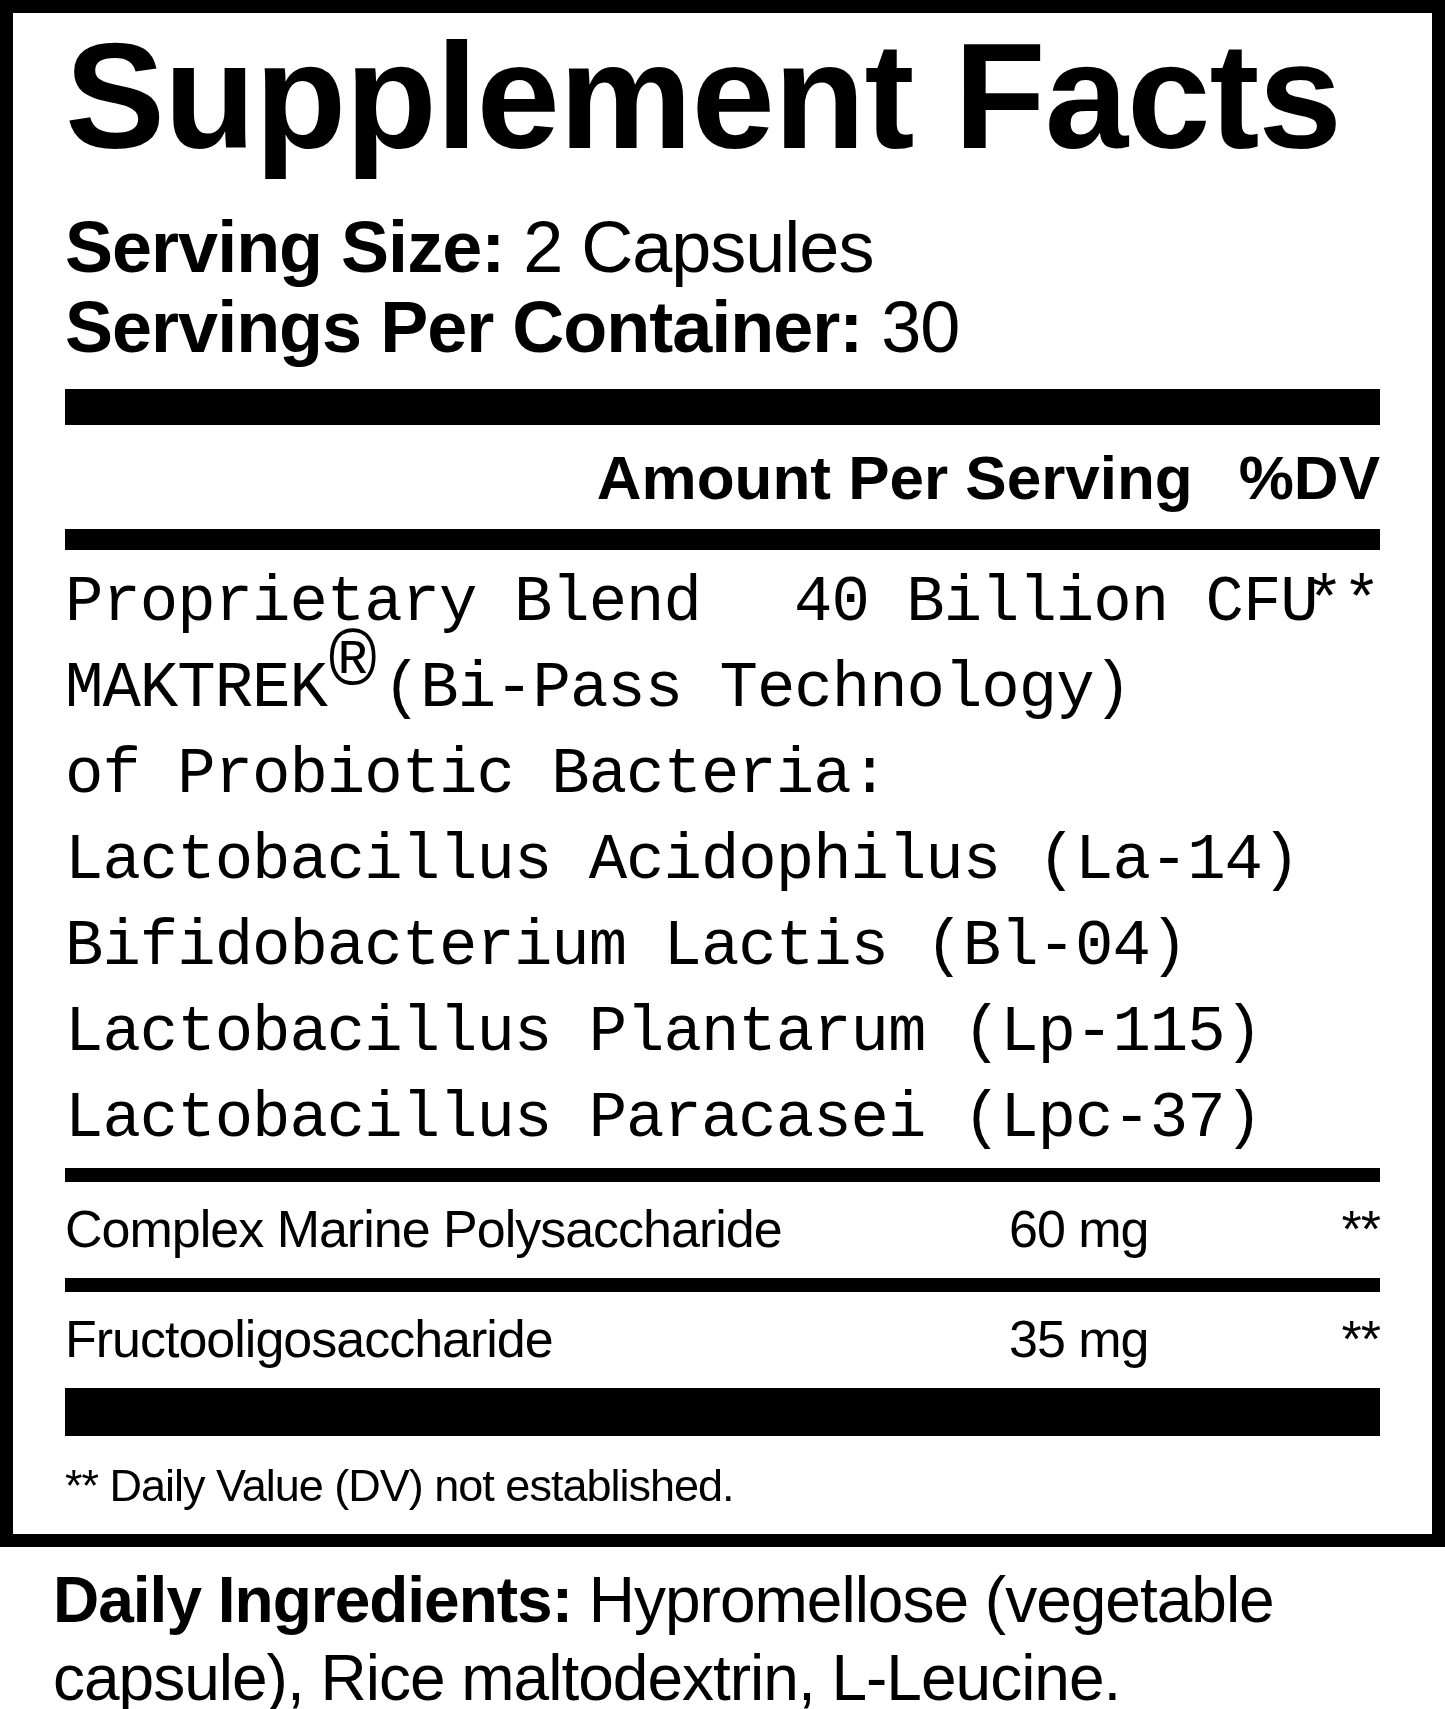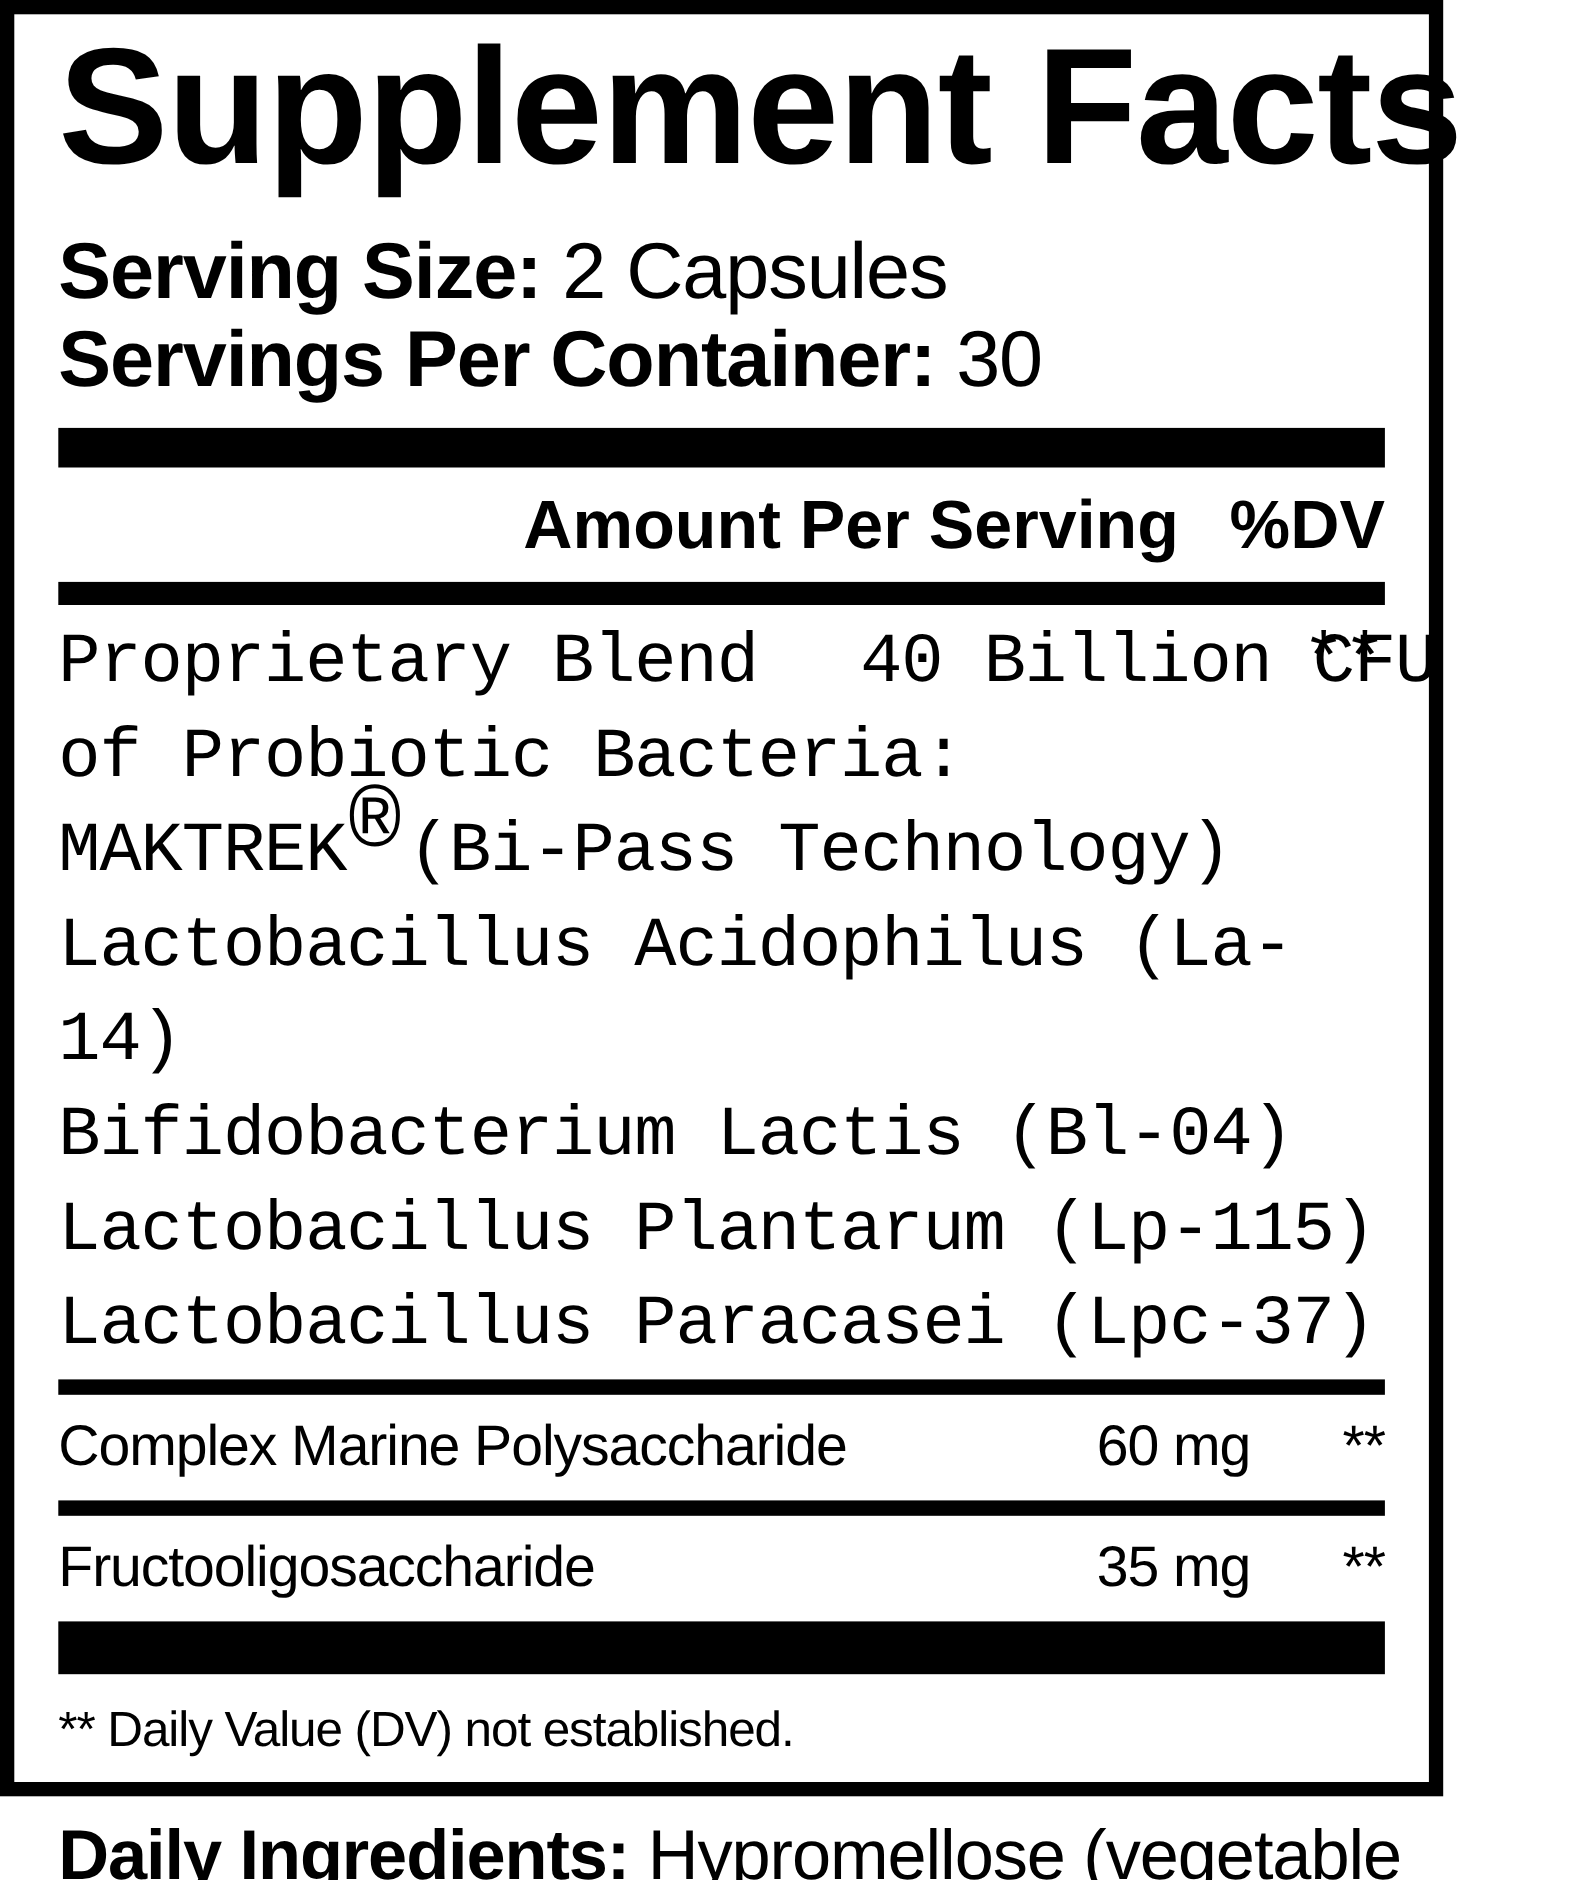--- a/index.html
+++ b/index.html
@@ -6,23 +6,23 @@
   body {
     width: 1445px; height: 1709px;
     background: #ffffff;
     color: #000000;
     font-family: "Liberation Sans", sans-serif;
     overflow: hidden;
     position: relative;
   }
   .panel {
     box-sizing: border-box;
-    width: 1312px;
+    width: 1445px;
     border: 13px solid #000;
-    padding: 0 40px;
+    padding: 0 52px;
     background: #fff;
   }
   .title {
     font-size: 150px;
     font-weight: bold;
     letter-spacing: -1px;
     line-height: 150px;
     margin-top: 8px;
     white-space: nowrap;
   }
@@ -114,22 +114,22 @@
   </div>
 
   <div class="bar bar-21"></div>
 
   <div class="blend-block">
     <div class="blend-first">
       <span>Proprietary Blend</span>
       <span class="amount-cfu">40 Billion CFU</span>
       <span class="dv-mark">**</span>
     </div>
+    <div><span>MAKTREK</span><span class="reg-symbol">®</span><span>(Bi-Pass Technology)</span></div>
     <div>of Probiotic Bacteria:</div>
-    <div><span>MAKTREK</span><span class="reg-symbol">®</span><span>(Bi-Pass Technology)</span></div>
     <div>Lactobacillus Acidophilus (La-14)</div>
     <div>Bifidobacterium Lactis (Bl-04)</div>
     <div>Lactobacillus Plantarum (Lp-115)</div>
     <div>Lactobacillus Paracasei (Lpc-37)</div>
   </div>
 
   <div class="bar bar-14-top"></div>
 
   <div class="ing-row">
     <span>Complex Marine Polysaccharide</span>

